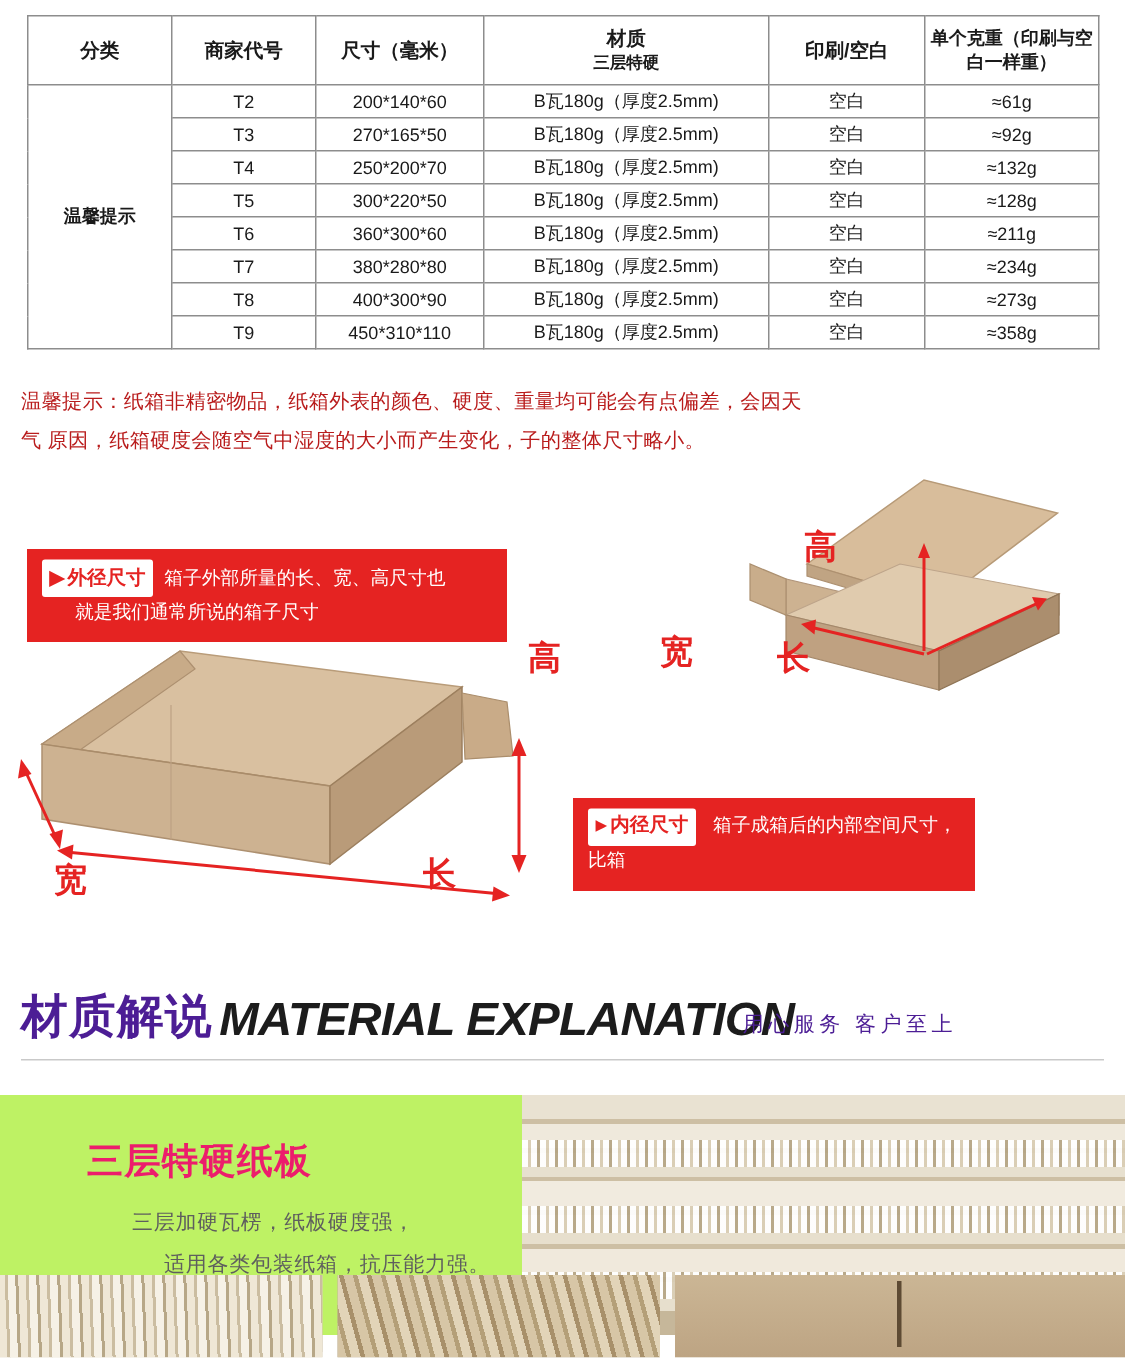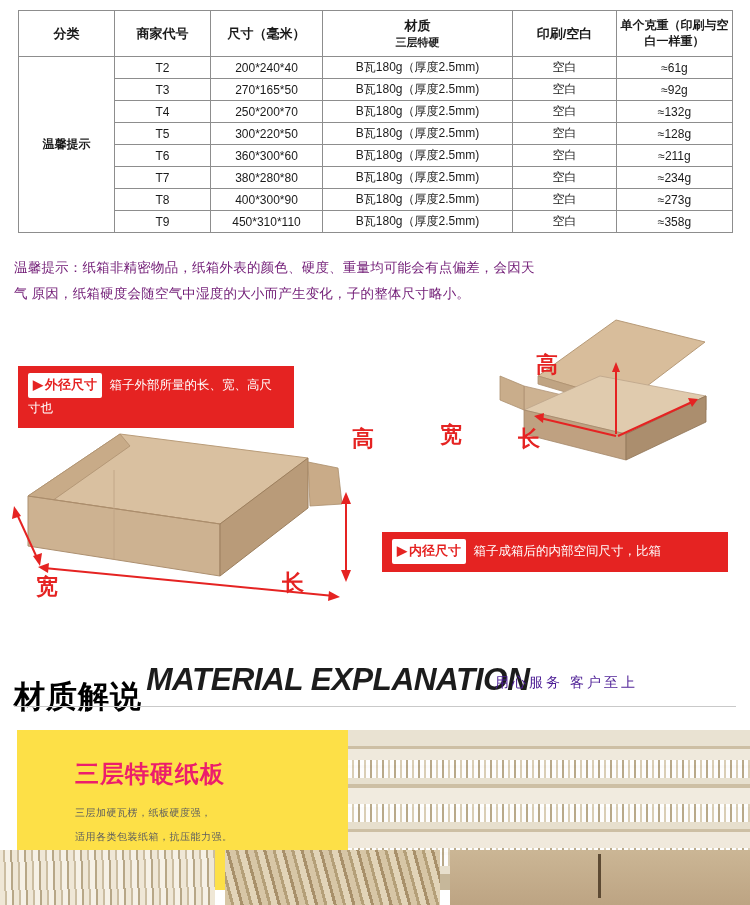--- a/index.html
+++ b/index.html
@@ -52,21 +52,21 @@
   .col5 { width: 104px; }
   .col6 { width: 116px; }
   .mat-main { }
   .mat-sub { font-size: 11px; }
 
   
   .notice {
     margin: 22px 14px 0 14px;
     font-size: 13.5px;
     line-height: 1.95;
-    color: #701a75;
+    color: #b91c1c;
     letter-spacing: .2px;
   }
 
   
   .illus {
     position: relative;
     height: 330px;
     margin-top: 6px;
   }
 
@@ -87,47 +87,47 @@
     padding: 1px 5px 2px 5px;
     margin-right: 4px;
     border-radius: 2px;
     font-size: 13px;
   }
   .callout .tag .arrow {
     color: #e52322;
     margin-right: 2px;
   }
   #callout-outer {
-    left: 18px; top: 52px; width: 276px;
+    left: 18px; top: 52px; width: 320px;
   }
   #callout-inner {
-    left: 382px; top: 218px; width: 346px;
+    left: 382px; top: 218px; width: 268px; font-family: Liberation Mono, monospace;
   }
 
   
   .dim {
     position: absolute;
     color: #e52322;
     font-weight: bold;
     font-size: 22px;
   }
 
   
   .mat-head {
     position: relative;
     margin-top: 8px;
     height: 70px;
   }
   .mat-head .cn {
     position: absolute;
-    left: 14px; top: 24px;
+    left: 14px; top: 5px;
     font-size: 31px;
     font-weight: bold;
     letter-spacing: 1px;
-    color: #000000;
+    color: #4c1d95;
   }
   .mat-head .en {
     position: absolute;
     left: 150px; top: 10px;
     font-size: 31px;
     font-weight: bold;
     font-style: italic;
     letter-spacing: -.5px;
     color: #1c1c1c;
     font-family: "Liberation Sans", sans-serif;
@@ -147,38 +147,39 @@
   }
 
   
   .mat-panel {
     position: relative;
     height: 160px;
     margin: 8px 0 0 0;
   }
   .panel-left {
     position: absolute;
-    left: 17px; top: 0;
+    left: 0; top: 0;
     width: 348px; height: 160px;
-    background: #fde047;
+    background: #bef264;
     padding: 28px 0 0 58px;
   }
   .panel-left .title {
     color: #ec1d6c;
     font-size: 24px;
     font-weight: bold;
     letter-spacing: 1px;
   }
   .panel-left .line {
     margin-top: 16px;
-    font-size: 10px;
+    font-size: 14px;
     color: #5e5e5e;
     letter-spacing: .5px;
-  }
-  .panel-left .line2 { margin-top: 10px; }
+    margin-left: 30px;
+  }
+  .panel-left .line2 { margin-top: 10px; text-align: center; }
 
   .panel-right {
     position: absolute;
     left: 348px; top: 0;
     width: 402px; height: 160px;
     overflow: hidden;
     background: #cfc6b4;
   }
 
   
@@ -270,21 +271,21 @@
           <span style="display:inline-block;line-height:1.3;font-size:12px">单个克重（印刷与空白一样重）</span>
         </th>
       </tr>
     </thead>
     <tbody>
       <tr>
         <td class="cat" rowspan="8">
           <span>温馨提示</span>
         </td>
         <td>T2</td>
-        <td>200*240*40</td>
+        <td>200*140*60</td>
         <td>B瓦180g（厚度2.5mm)</td>
         <td>空白</td>
         <td>≈61g</td>
       </tr>
       <tr>
         <td>T3</td>
         <td>270*165*50</td>
         <td>B瓦180g（厚度2.5mm)</td>
         <td>空白</td>
         <td>≈92g</td>
@@ -402,20 +403,21 @@
   <div class="dim" style="left:36px;top:258px;">宽</div>
   <div class="dim" style="left:282px;top:254px;">长</div>
 
   <div class="callout" id="callout-outer">
     <div>
       <span class="tag">
         <span class="arrow">▶</span><span>外径尺寸</span>
       </span>
       <span>箱子外部所量的长、宽、高尺寸也</span>
     </div>
+    <div style="padding-left:22px">就是我们通常所说的箱子尺寸</div>
   </div>
 
   <div class="callout" id="callout-inner">
     <div>
       <span class="tag">
         <span class="arrow">▶</span><span>内径尺寸</span>
       </span>
       <span>箱子成箱后的内部空间尺寸，比箱</span>
     </div>
   </div>

